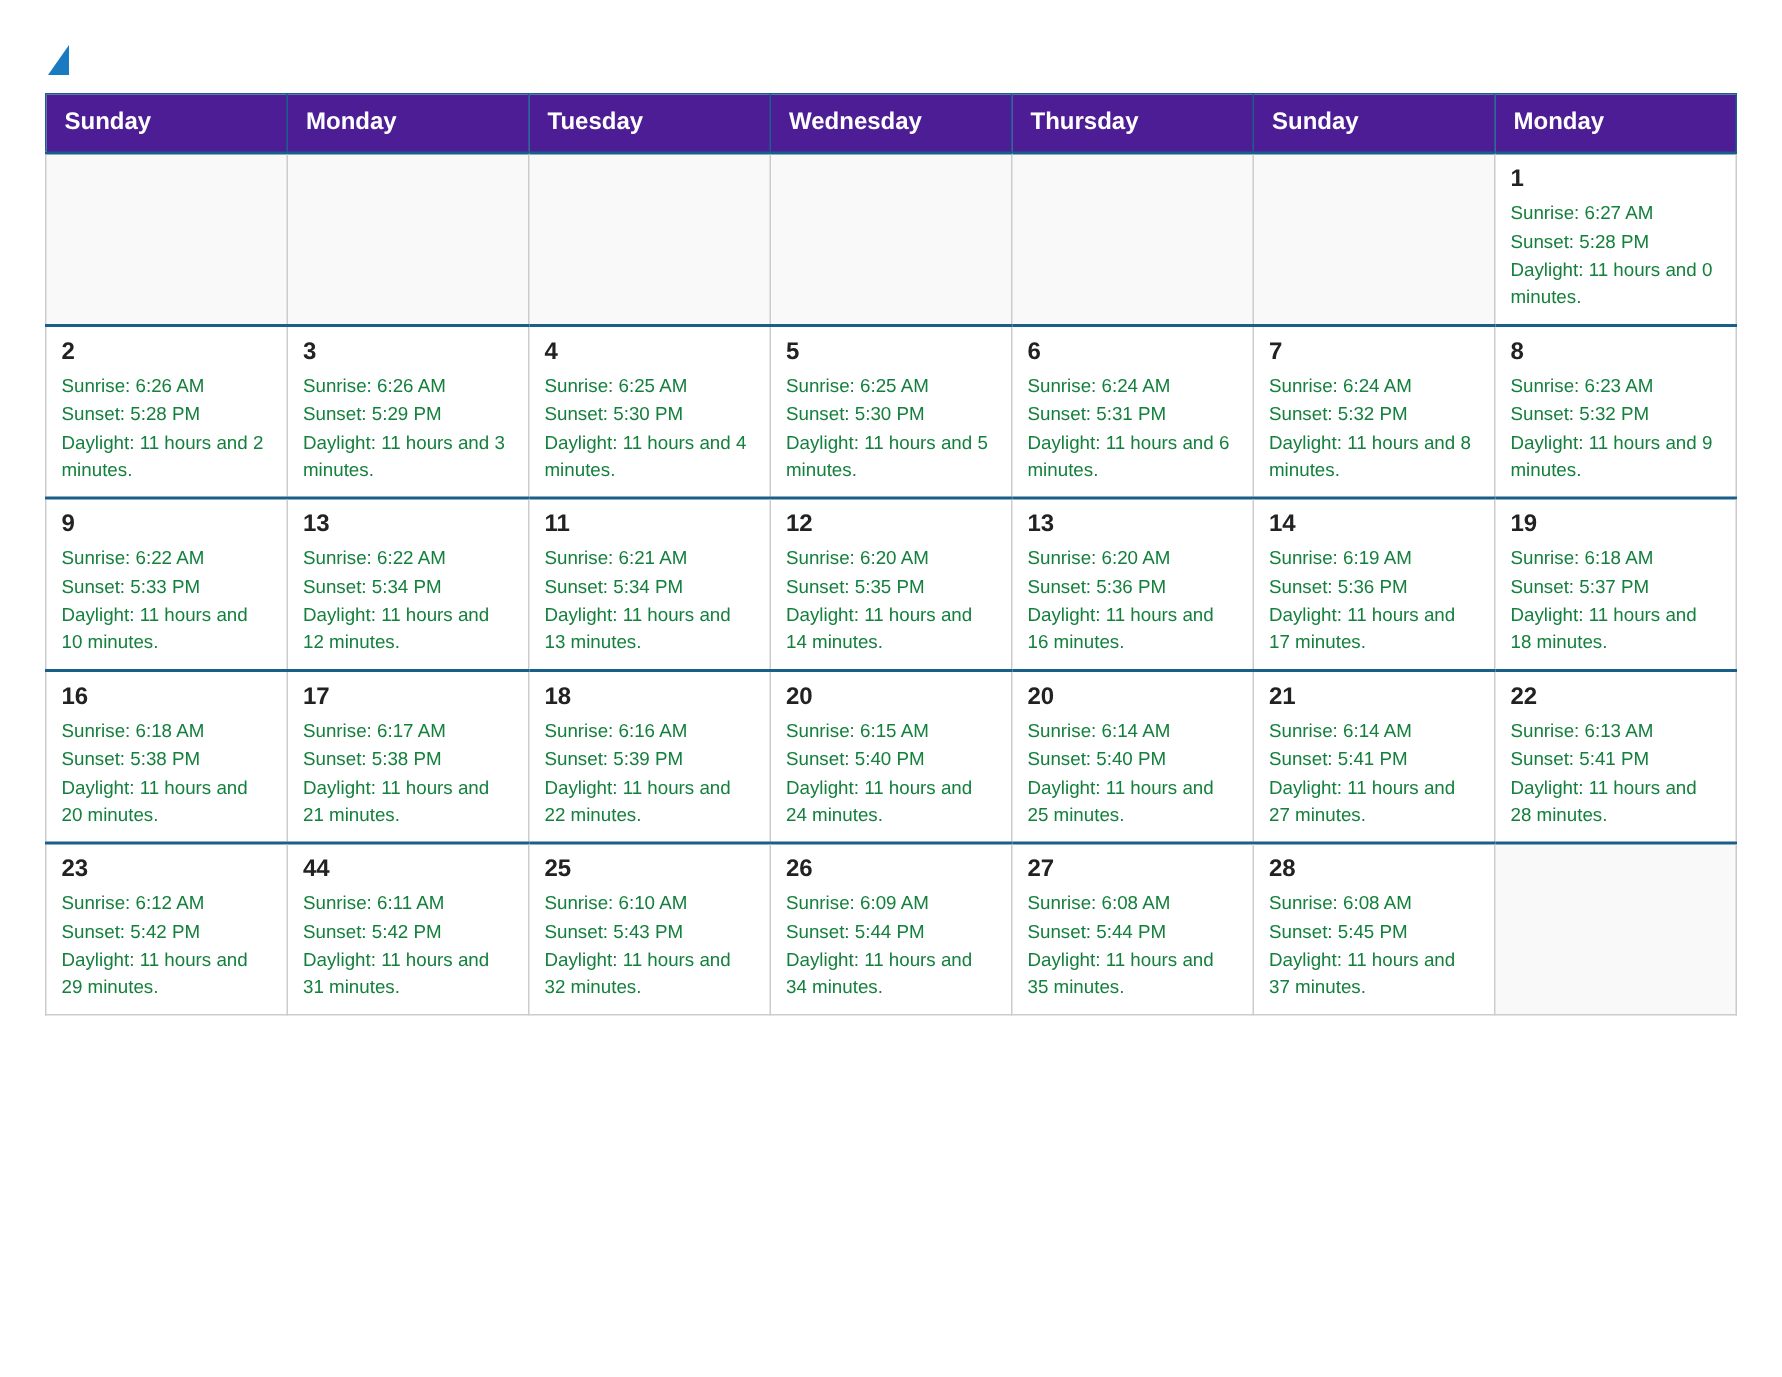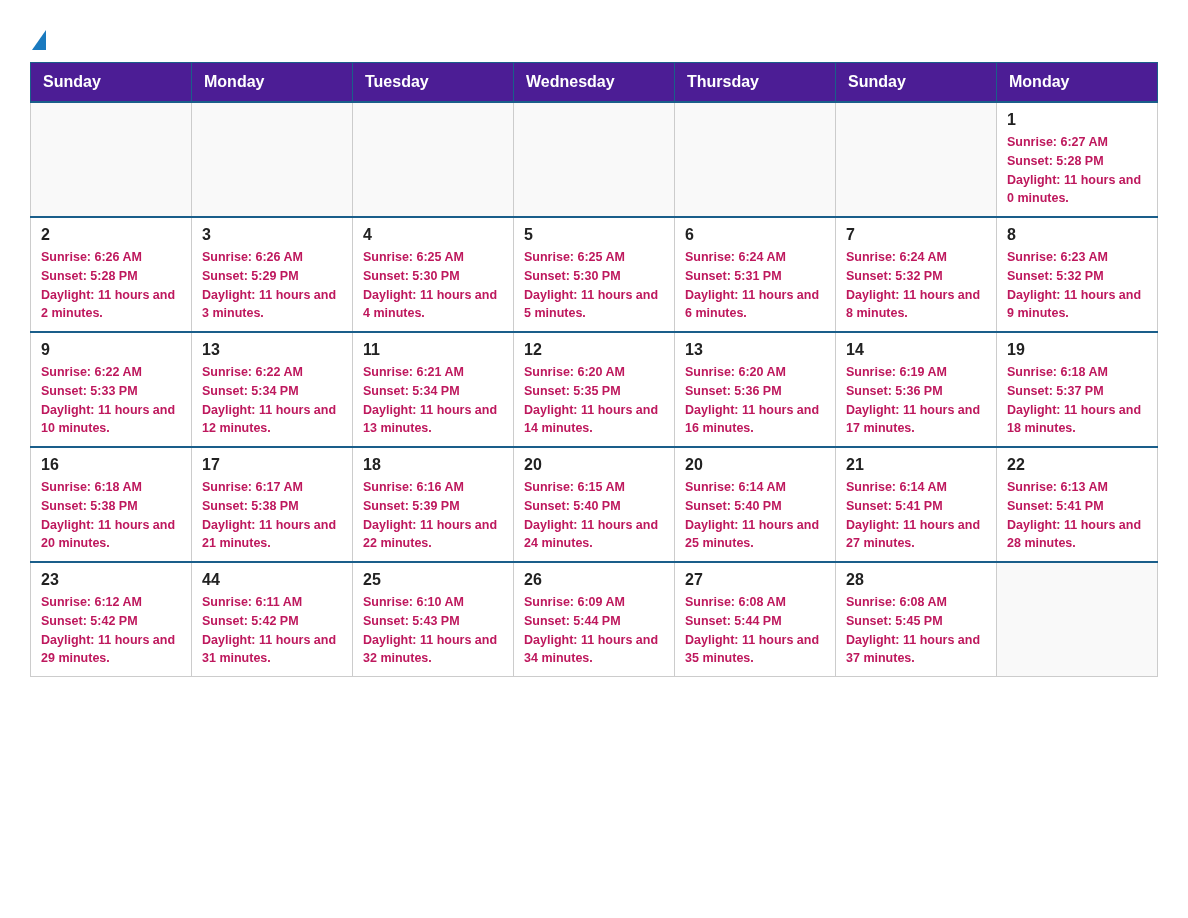--- a/index.html
+++ b/index.html
@@ -85,22 +85,21 @@
     .day-number {
       font-size: 16px;
       font-weight: bold;
       color: #222;
       display: block;
       margin-bottom: 4px;
     }
     .day-info {
       font-size: 12.5px;
       line-height: 1.5;
-      color: #be185d;
-      font-weight: bold;
+      color: #15803d;
     }
     .empty-cell {
       background: #f9f9f9;
     }
     tr.week-row td {
       border-top: 2px solid #1a5e8a;
     }
   </style>
 </head>
 <body>

